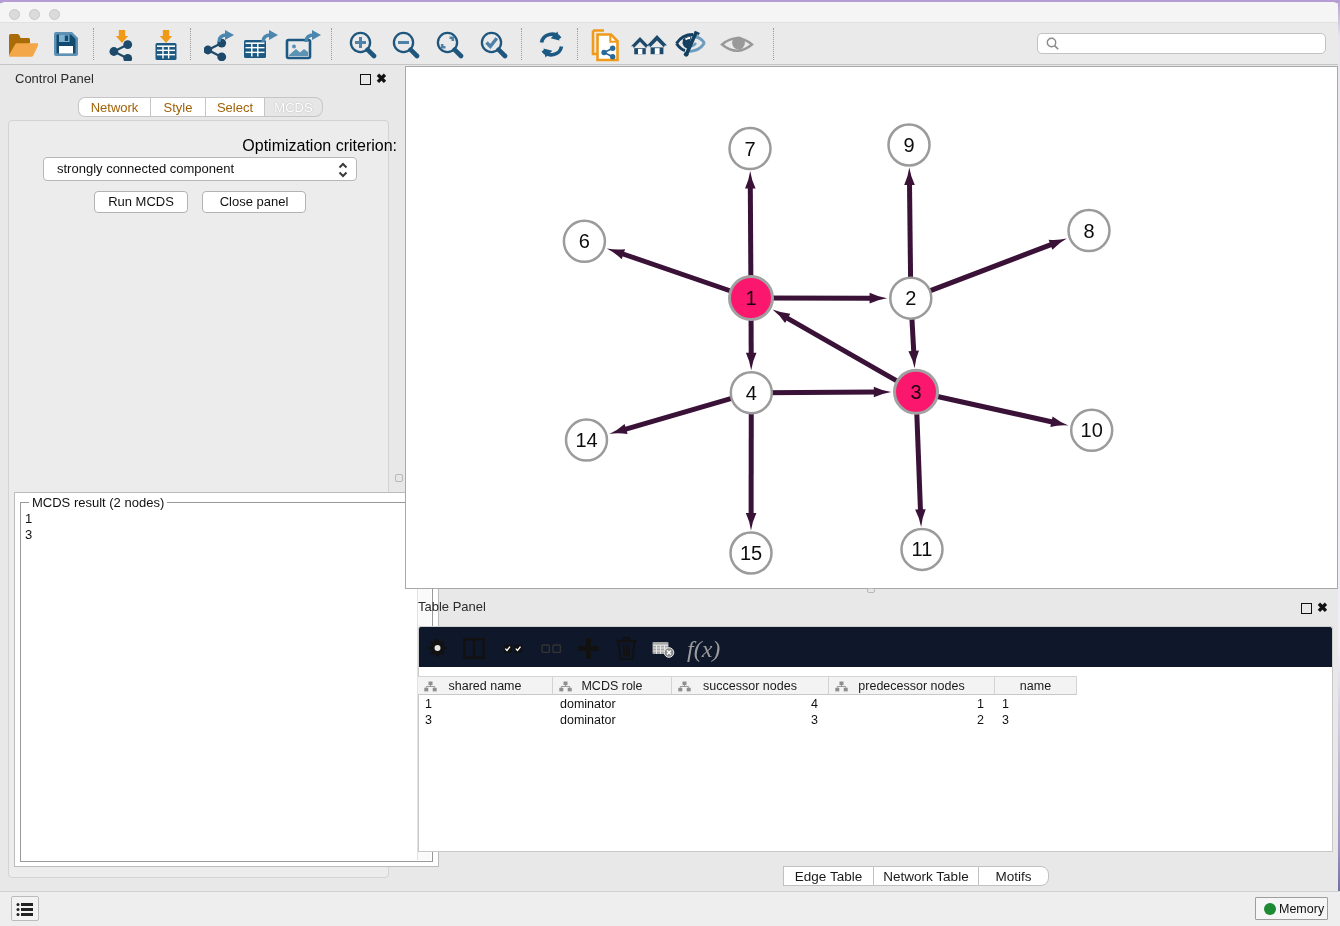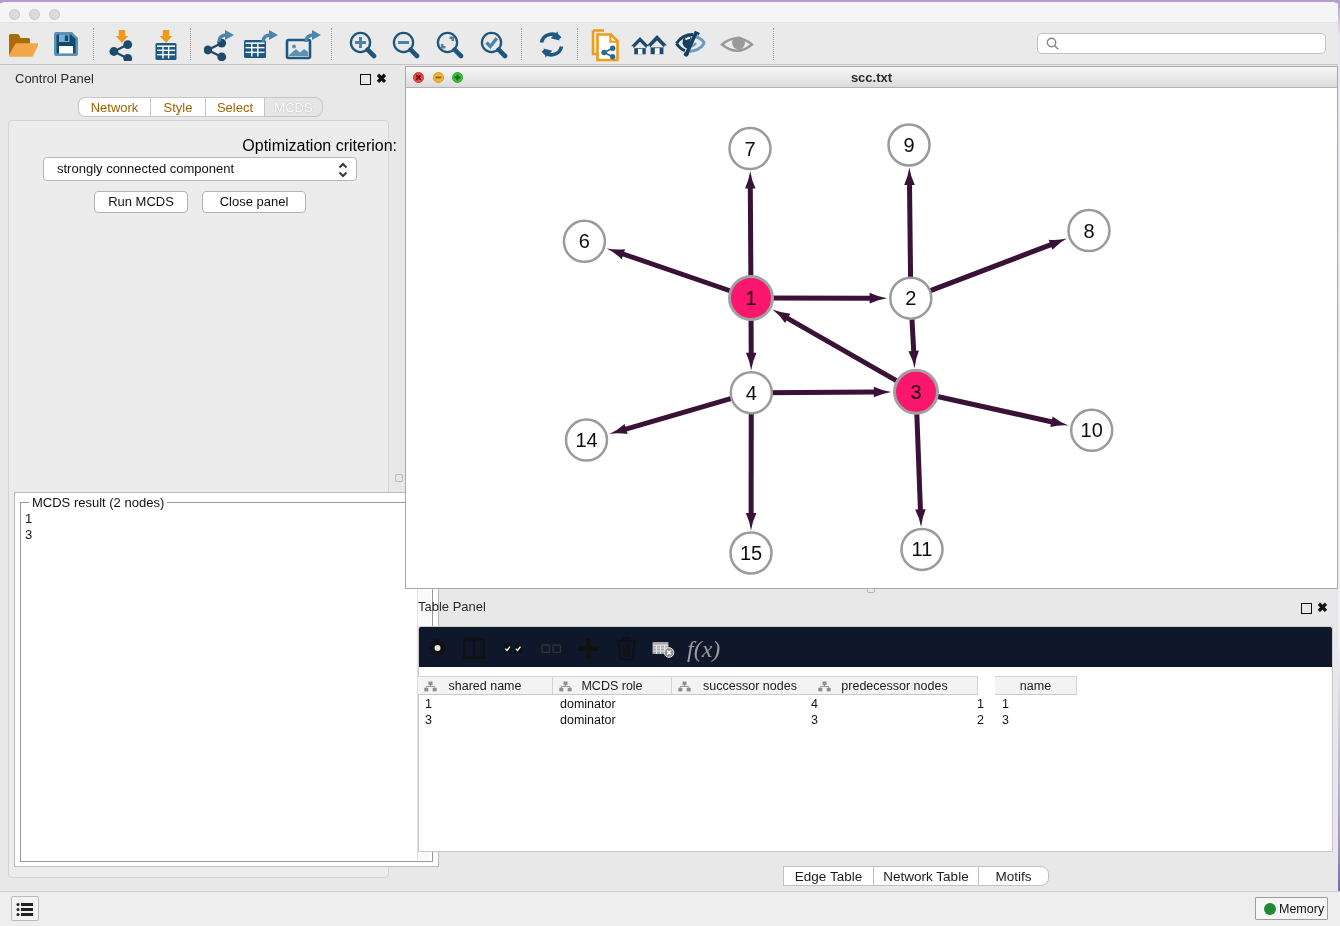--- a/index.html
+++ b/index.html
@@ -207,38 +207,20 @@
 <div class="btn" style="left:202px;width:104px;">Close panel</div>
 <div id="resultbox" class="abs">
   <div id="fieldset">
     <div id="fslegend">MCDS result (2 nodes)</div>
     <div id="fsitems">1<br>3</div>
     <div id="fsscroll"></div>
   </div>
 </div>
 
 <div id="netwin" class="abs">
-  <div id="nettitle">
-    <div class="tfl" style="left:7px;background:#ee4d43;border:1px solid #ca3a31;">
-        <svg width="9" height="9" viewBox="0 0 9 9" style="position:absolute;left:0;top:0">
-          <path d="M2.2 2.2 L6.8 6.8 M6.8 2.2 L2.2 6.8" stroke="#6d0f0a" stroke-width="1.7"></path>
-        </svg>
-      </div>
-    <div class="tfl" style="left:26.5px;background:#f6b42e;border:1px solid #d99a22;">
-        <svg width="9" height="9" viewBox="0 0 9 9" style="position:absolute;left:0;top:0">
-          <line x1="1.7" y1="4.5" x2="7.3" y2="4.5" stroke="#8c5d10" stroke-width="1.8"></line>
-        </svg>
-      </div>
-    <div class="tfl" style="left:46px;background:#3fc13c;border:1px solid #2fa52e;">
-        <svg width="9" height="9" viewBox="0 0 9 9" style="position:absolute;left:0;top:0">
-          <path d="M4.5 1.4 L4.5 7.6 M1.4 4.5 L7.6 4.5" stroke="#0e6e11" stroke-width="1.8"></path>
-        </svg>
-      </div>
-    <div id="netname">scc.txt</div>
-  </div>
   <svg id="graph" width="931" height="501" viewBox="0 0 931 501" style="position:absolute;left:0;top:20px;">
 <line x1="345.0" y1="211.0" x2="344.3" y2="99.6" stroke="#3a1137" stroke-width="5"></line>
 <path d="M344.2 84.1 Q345.5 93.1 349.6 101.6 L339.0 101.6 Q342.9 93.1 344.2 84.1 Z" fill="#3a1137"></path>
 <line x1="345.0" y1="211.0" x2="215.5" y2="166.5" stroke="#3a1137" stroke-width="5"></line>
 <path d="M200.8 161.5 Q209.8 163.2 219.1 162.2 L215.7 172.2 Q208.9 165.7 200.8 161.5 Z" fill="#3a1137"></path>
 <line x1="345.0" y1="211.0" x2="465.6" y2="211.2" stroke="#3a1137" stroke-width="5"></line>
 <path d="M481.1 211.2 Q472.1 212.5 463.6 216.4 L463.6 205.8 Q472.1 209.9 481.1 211.2 Z" fill="#3a1137"></path>
 <line x1="345.0" y1="211.0" x2="345.2" y2="267.7" stroke="#3a1137" stroke-width="5"></line>
 <path d="M345.2 283.2 Q343.9 274.2 339.9 265.7 L350.5 265.7 Q346.5 274.2 345.2 283.2 Z" fill="#3a1137"></path>
 <line x1="504.8" y1="211.2" x2="503.5" y2="96.0" stroke="#3a1137" stroke-width="5"></line>
@@ -351,21 +333,21 @@
         <rect x="0.3" y="6.8" width="4" height="3.6" fill="#8f8e8f"></rect>
         <rect x="8.7" y="6.8" width="4" height="3.6" fill="#8f8e8f"></rect>
         <path d="M6.5 4 L6.5 5.5 M2.3 6.8 L2.3 5.5 L10.7 5.5 L10.7 6.8" fill="none" stroke="#8f8e8f" stroke-width="0.9"></path>
       </svg>MCDS role</div>
 <div class="th" style="left:253px;width:157px;"><svg width="13" height="11" viewBox="0 0 13 11" style="position:absolute;left:6px;top:4px">
         <rect x="4.5" y="0.5" width="4" height="3.6" fill="#8f8e8f"></rect>
         <rect x="0.3" y="6.8" width="4" height="3.6" fill="#8f8e8f"></rect>
         <rect x="8.7" y="6.8" width="4" height="3.6" fill="#8f8e8f"></rect>
         <path d="M6.5 4 L6.5 5.5 M2.3 6.8 L2.3 5.5 L10.7 5.5 L10.7 6.8" fill="none" stroke="#8f8e8f" stroke-width="0.9"></path>
       </svg>successor nodes</div>
-<div class="th" style="left:393px;width:166px;"><svg width="13" height="11" viewBox="0 0 13 11" style="position:absolute;left:6px;top:4px">
+<div class="th" style="left:410px;width:166px;"><svg width="13" height="11" viewBox="0 0 13 11" style="position:absolute;left:6px;top:4px">
         <rect x="4.5" y="0.5" width="4" height="3.6" fill="#8f8e8f"></rect>
         <rect x="0.3" y="6.8" width="4" height="3.6" fill="#8f8e8f"></rect>
         <rect x="8.7" y="6.8" width="4" height="3.6" fill="#8f8e8f"></rect>
         <path d="M6.5 4 L6.5 5.5 M2.3 6.8 L2.3 5.5 L10.7 5.5 L10.7 6.8" fill="none" stroke="#8f8e8f" stroke-width="0.9"></path>
       </svg>predecessor nodes</div>
 <div class="th" style="left:576px;width:82px;">name</div>
 <div class="tr1" style="left:6px;">1</div>
 <div class="tr1" style="left:141px;">dominator</div>
 <div class="tr1" style="left:253px;width:146px;text-align:right;">4</div>
 <div class="tr1" style="left:410px;width:155px;text-align:right;">1</div>

